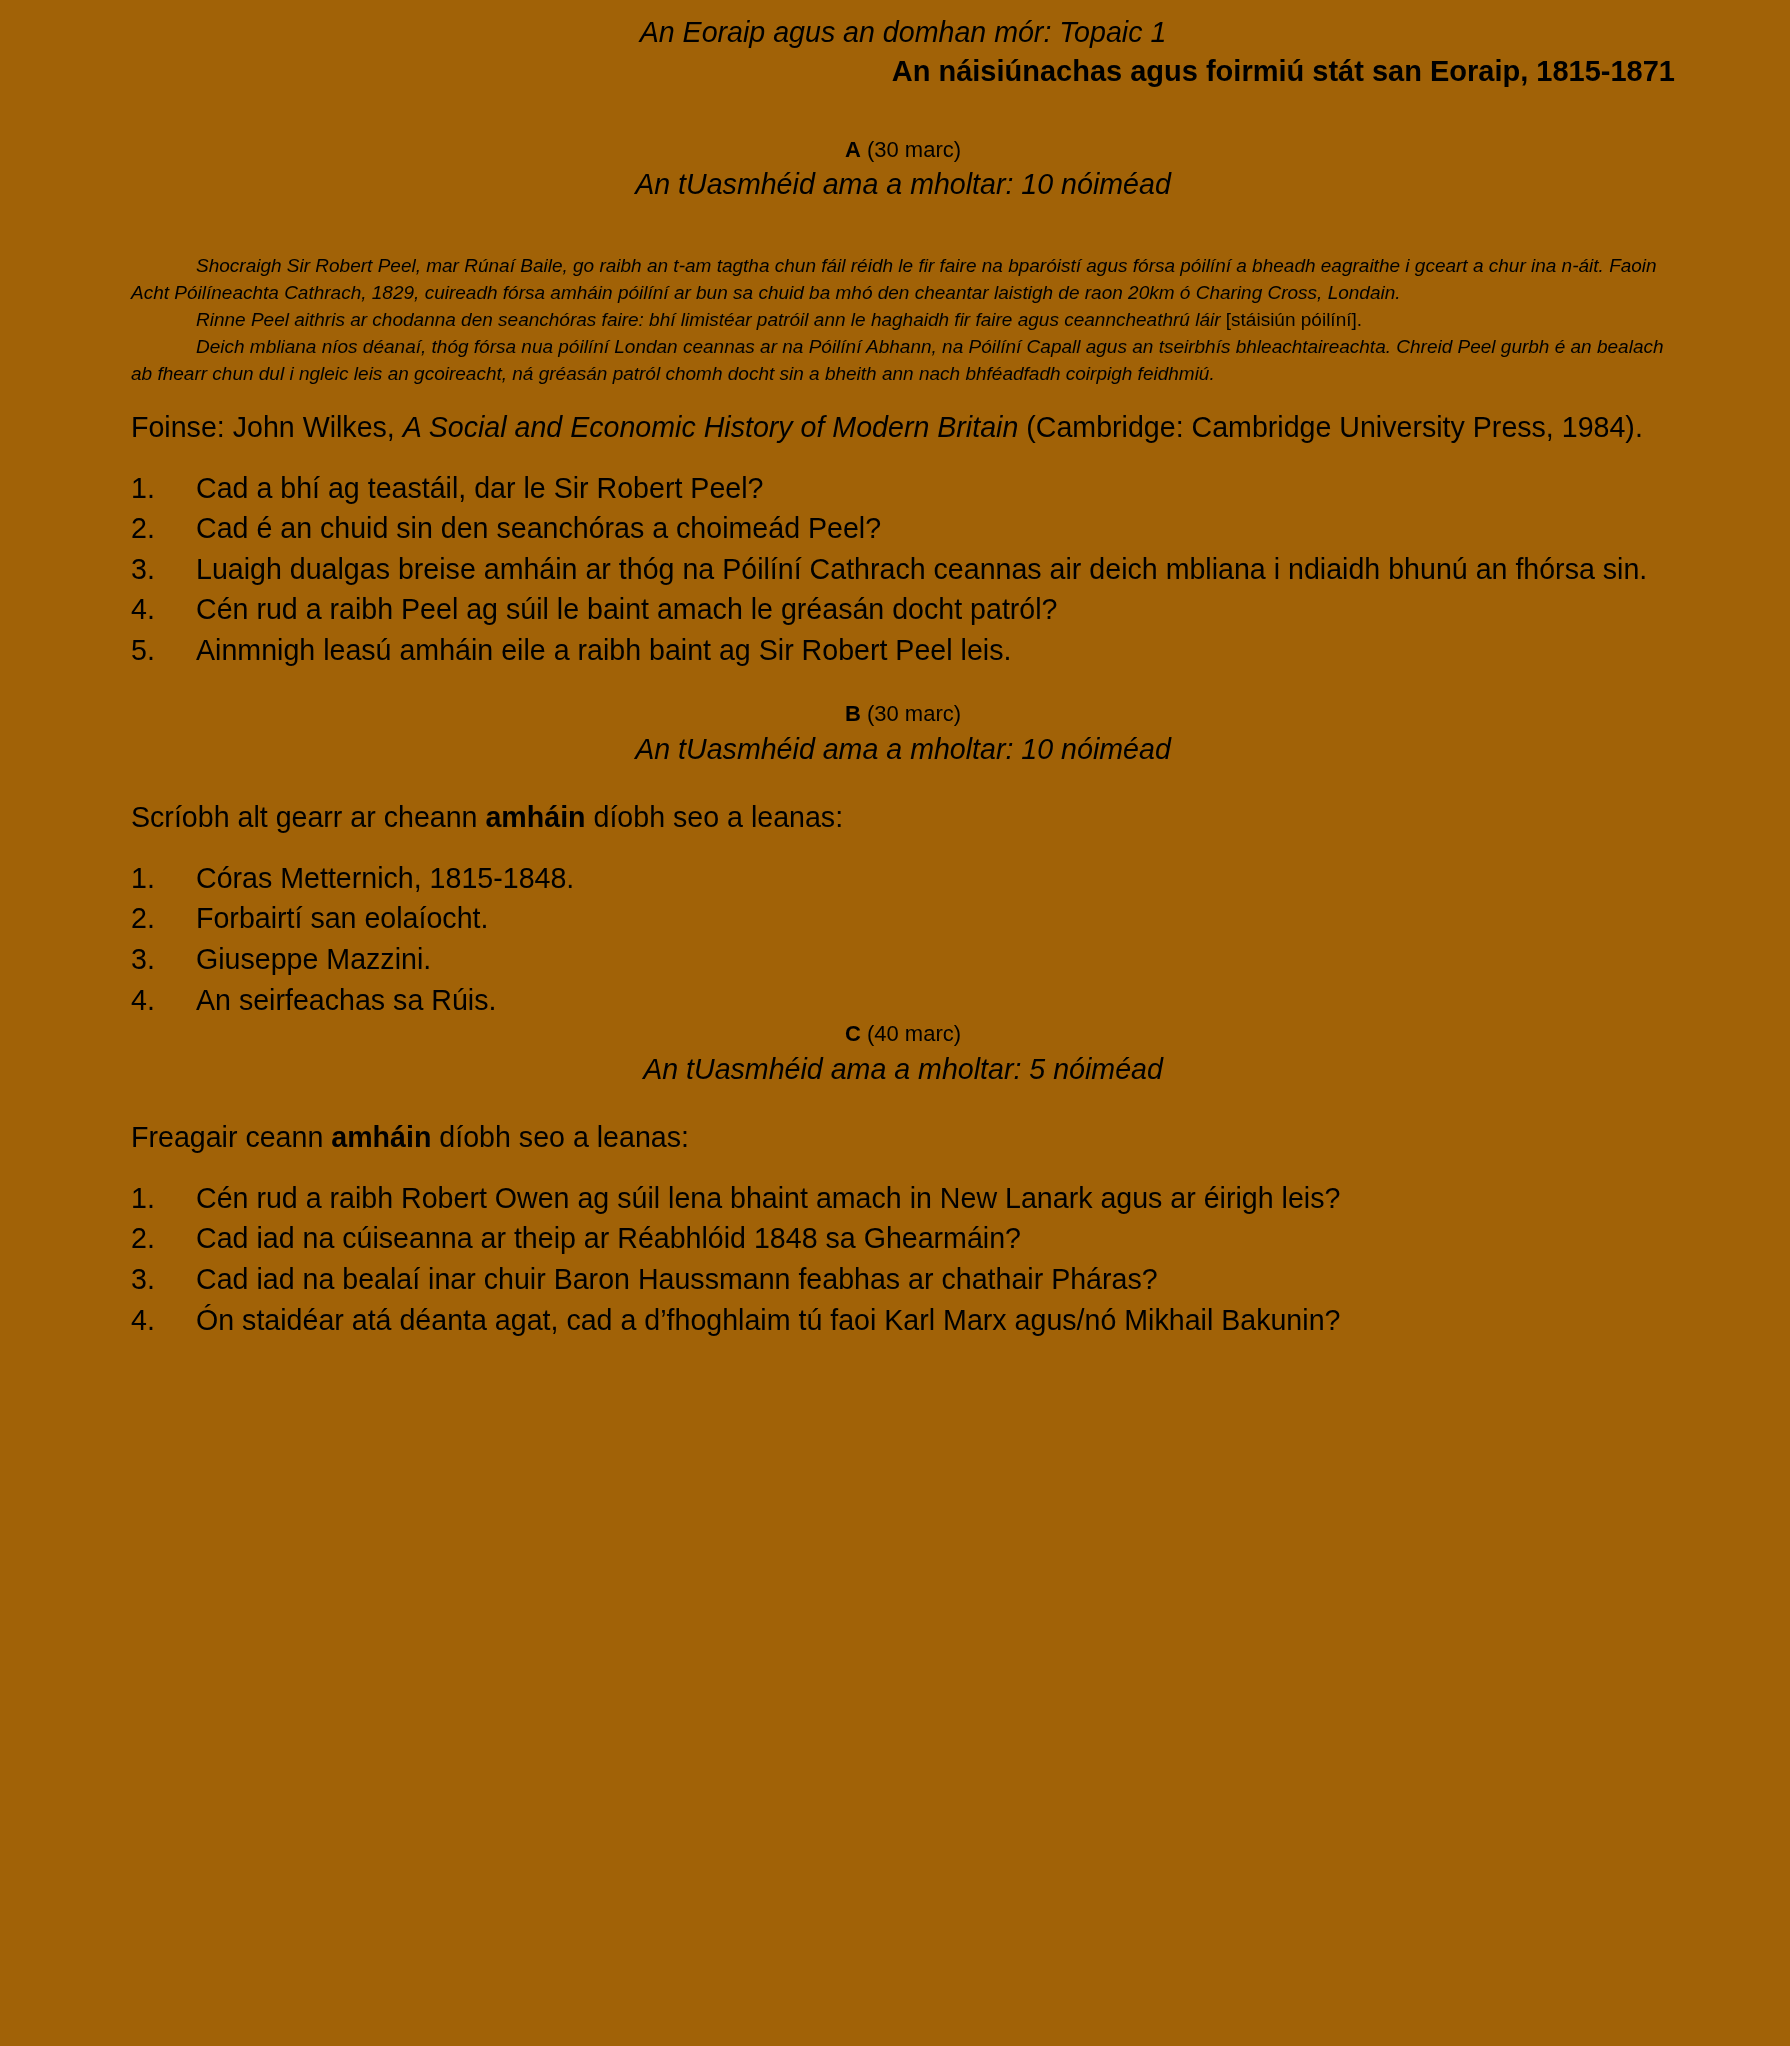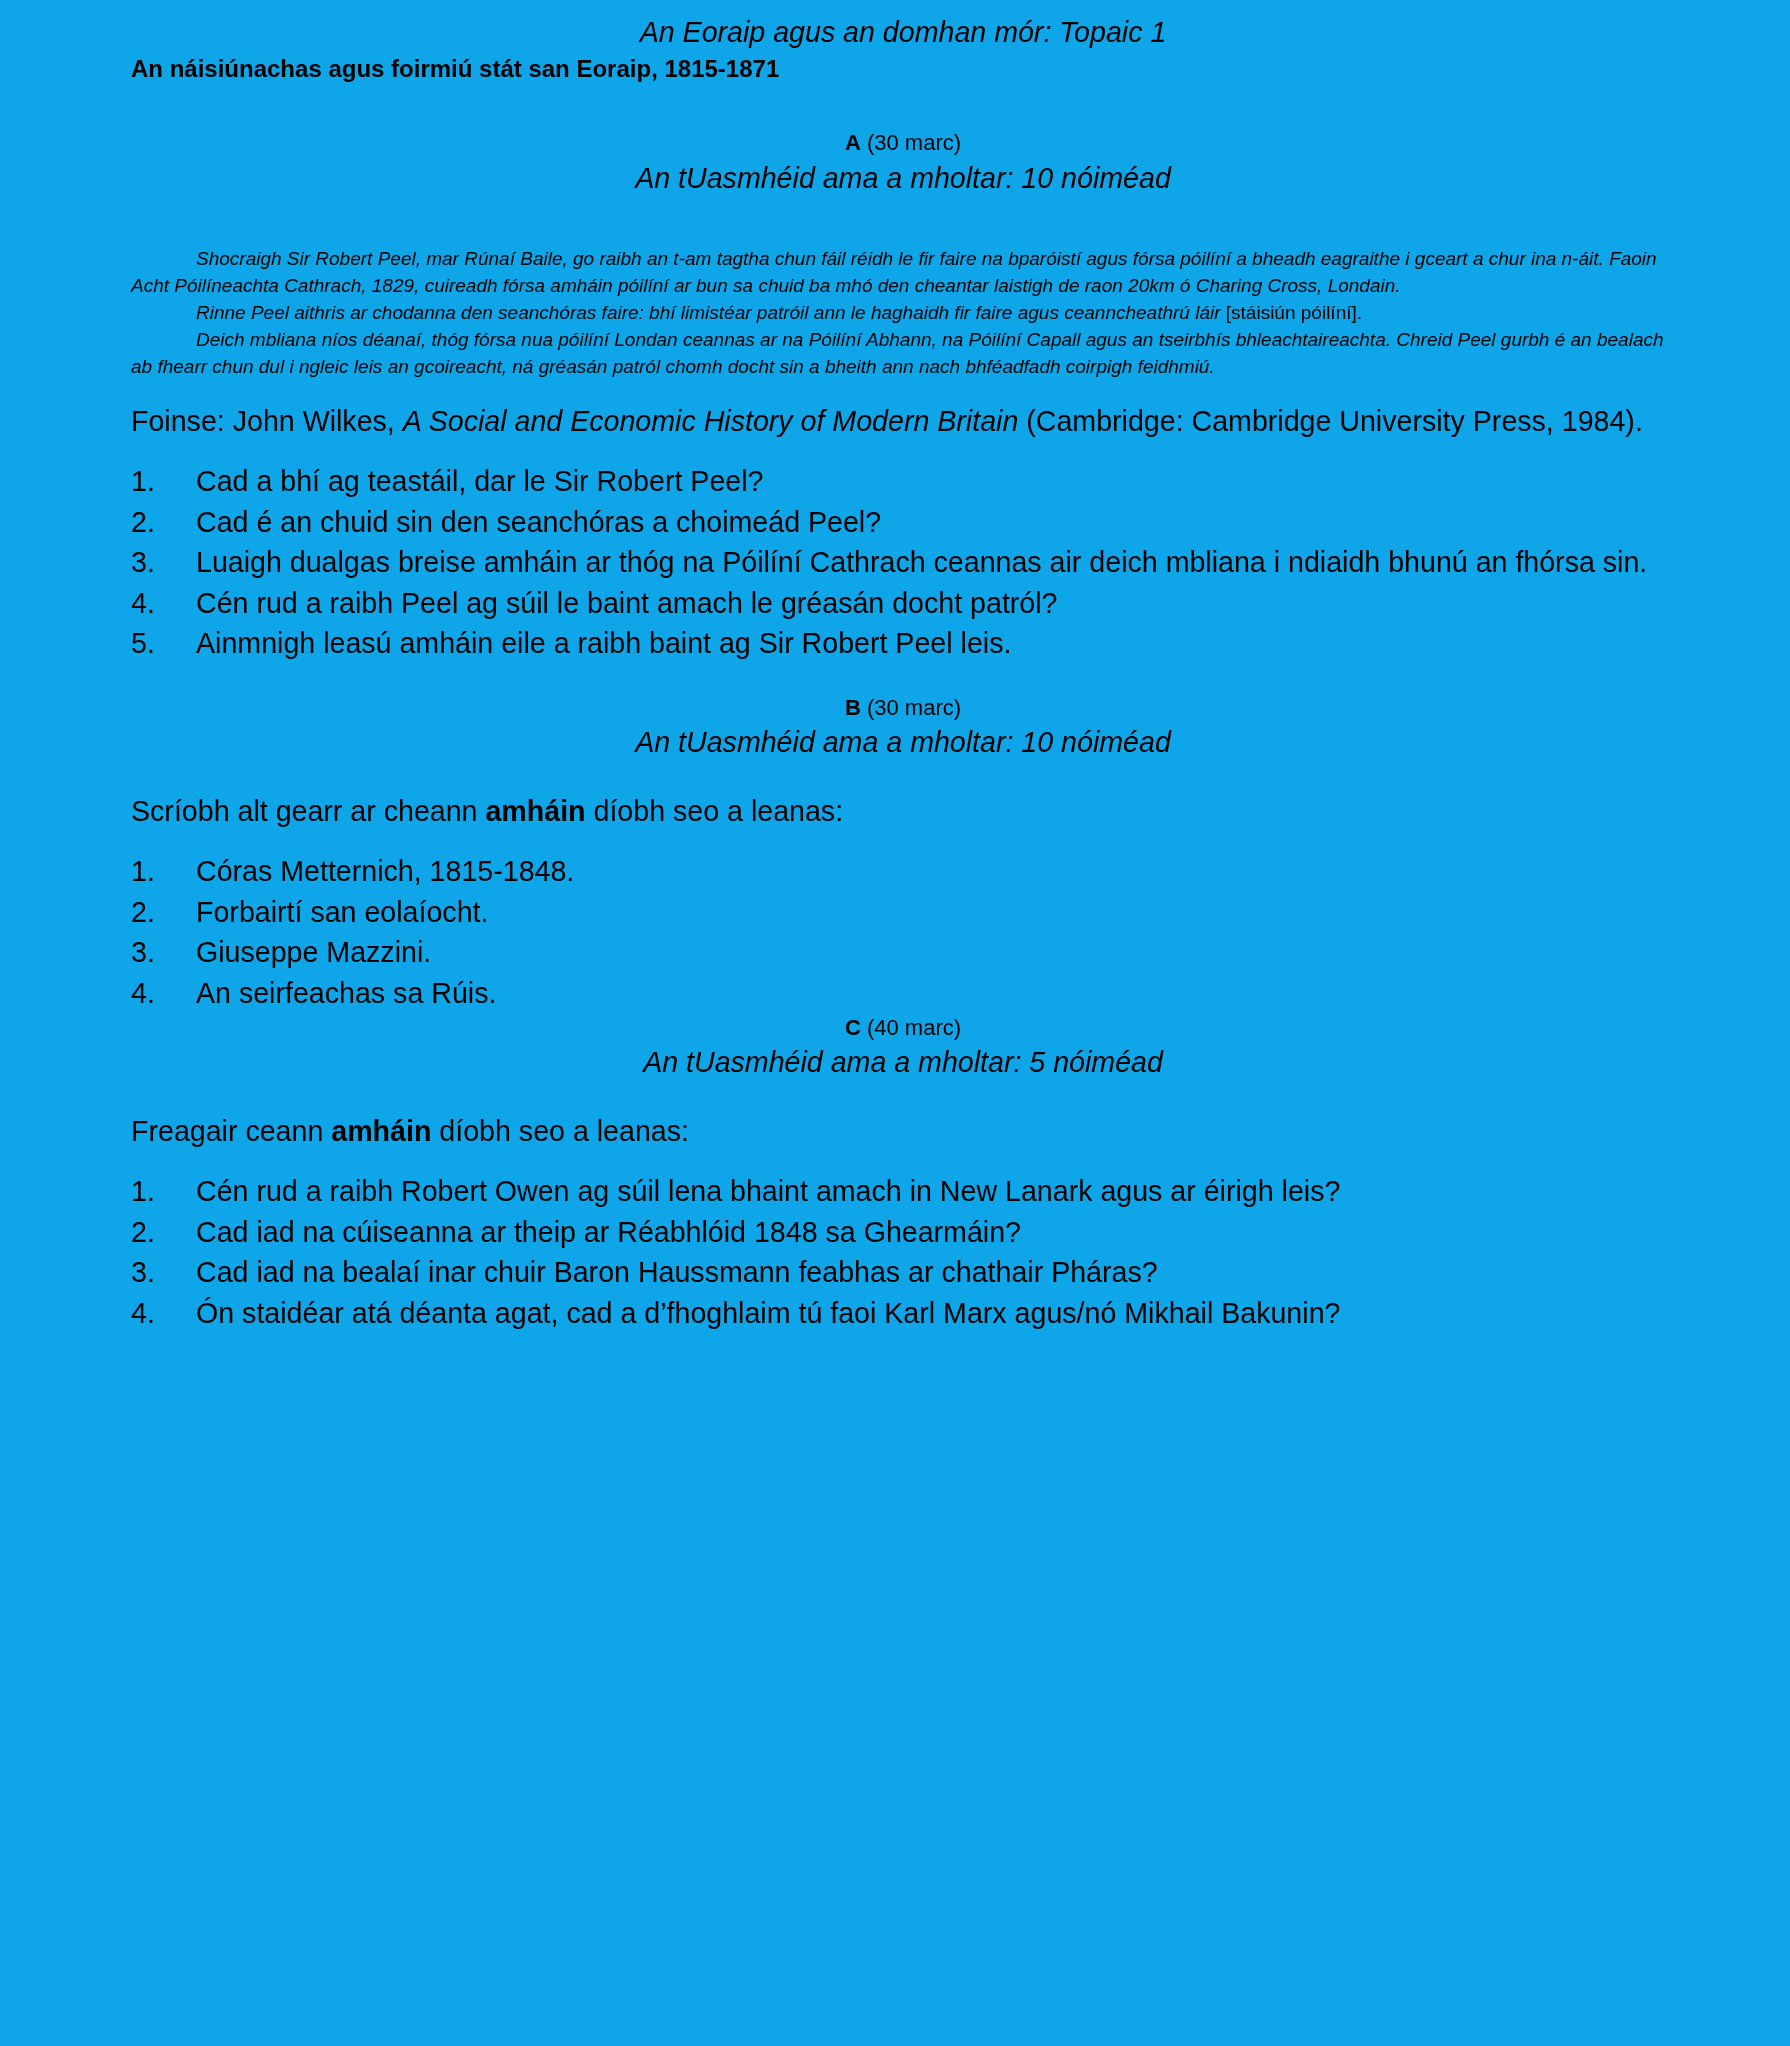--- a/index.html
+++ b/index.html
@@ -12,35 +12,35 @@
     min-height: 2046px;
     font-family: "Liberation Sans", sans-serif;
     color: #000000;
     -webkit-font-smoothing: antialiased;
   }
   .page {
     width: 1791px;
     min-height: 2046px;
     box-sizing: border-box;
     padding: 13.8px 116px 0 131px;
-    background: #0ea5e9;
+    background: #a16207;
   }
 
   
   .doc-title-italic {
     text-align: center;
     font-style: italic;
     font-size: 28.6px;
     line-height: 1.30;
     margin: 0;
   }
   .doc-title-bold {
-    text-align: left;
+    text-align: right;
     font-weight: bold;
-    font-size: 24px;
+    font-size: 29px;
     line-height: 1.30;
     margin: 2px 0 0 0;
   }
 
   .section-head {
     text-align: center;
     font-size: 22px;
     line-height: 1.30;
     margin: 0;
   }

